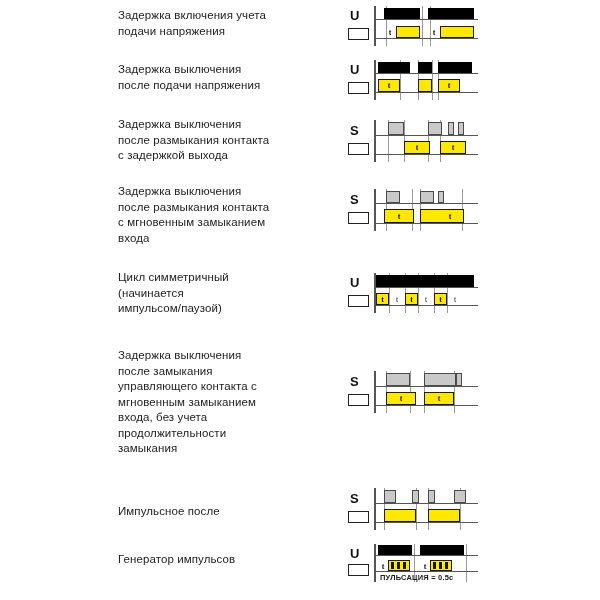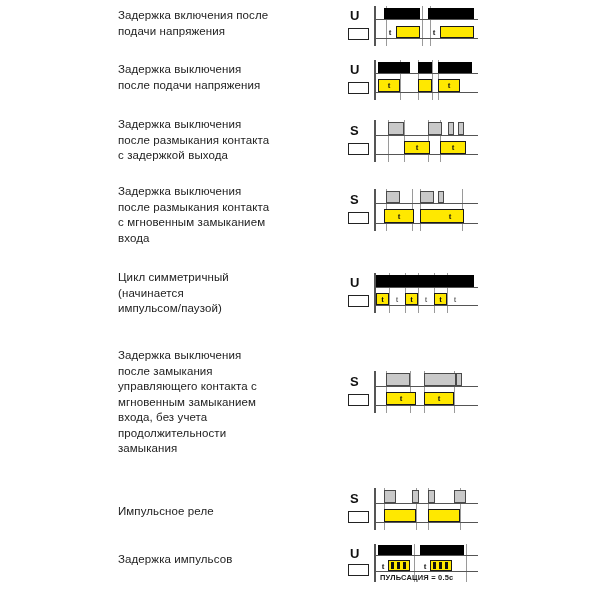--- a/index.html
+++ b/index.html
@@ -44,21 +44,21 @@
   .caption{position:absolute;font-size:7.5px;font-weight:bold;color:#1a1a1a;
            letter-spacing:0.2px;white-space:nowrap;
            font-family:"Liberation Sans",sans-serif;}
 </style>
 </head>
 <body>
 
 <div id="sheet">
 
   <div class="row" style="top:0px;">
-    <div class="desc" style="top:8px;">Задержка включения после
+    <div class="desc" style="top:8px;">Задержка включения учета
 подачи напряжения</div>
     <div class="diagram" style="left:348px;top:6px;width:130px;height:44px;">
       <div class="dg-labels">
         <div class="sig-letter" style="top:2px;">U</div>
         <div class="relay-sym" style="top:22px;"></div>
       </div>
       <div class="plot" style="left:26px;top:0;width:104px;height:40px;">
         <div class="axis-v" style="height:40px;"></div>
         <div class="tick" style="left:12px;top:0;height:40px;"></div>
         <div class="tick" style="left:48px;top:0;height:40px;"></div>
@@ -219,21 +219,21 @@
         <div class="ylw" style="left:12px;top:21px;width:30px;height:13px;"></div>
         <div class="ylw" style="left:50px;top:21px;width:30px;height:13px;"></div>
         <div class="tlab" style="left:12px;top:24px;width:30px;">t</div>
         <div class="tlab" style="left:50px;top:24px;width:30px;">t</div>
         <div class="baseline" style="top:34px;width:104px;"></div>
       </div>
     </div>
   </div>
 
   <div class="row" style="top:486px;">
-    <div class="desc" style="top:18px;">Импульсное реле</div>
+    <div class="desc" style="top:18px;">Импульсное после</div>
     <div class="diagram" style="left:348px;top:2px;width:130px;height:46px;">
       <div class="dg-labels">
         <div class="sig-letter" style="top:3px;">S</div>
         <div class="relay-sym" style="top:23px;"></div>
       </div>
       <div class="plot" style="left:26px;top:0;width:104px;height:42px;">
         <div class="axis-v" style="height:42px;"></div>
         <div class="tick" style="left:10px;top:0;height:42px;"></div>
         <div class="tick" style="left:42px;top:0;height:42px;"></div>
         <div class="tick" style="left:54px;top:0;height:42px;"></div>
@@ -244,21 +244,21 @@
         <div class="gry" style="left:80px;top:2px;width:12px;height:13px;"></div>
         <div class="baseline" style="top:15px;width:104px;"></div>
         <div class="ylw" style="left:10px;top:21px;width:32px;height:13px;"></div>
         <div class="ylw" style="left:54px;top:21px;width:32px;height:13px;"></div>
         <div class="baseline" style="top:34px;width:104px;"></div>
       </div>
     </div>
   </div>
 
   <div class="row" style="top:540px;">
-    <div class="desc" style="top:12px;">Задержка импульсов</div>
+    <div class="desc" style="top:12px;">Генератор импульсов</div>
     <div class="diagram" style="left:348px;top:4px;width:140px;height:56px;">
       <div class="dg-labels">
         <div class="sig-letter" style="top:2px;">U</div>
         <div class="relay-sym" style="top:20px;"></div>
       </div>
       <div class="plot" style="left:26px;top:0;width:104px;height:38px;">
         <div class="axis-v" style="height:38px;"></div>
         <div class="tick" style="left:40px;top:0;height:38px;"></div>
         <div class="tick" style="left:92px;top:0;height:38px;"></div>
         <div class="blk" style="left:4px;top:1px;width:34px;height:10px;"></div>

